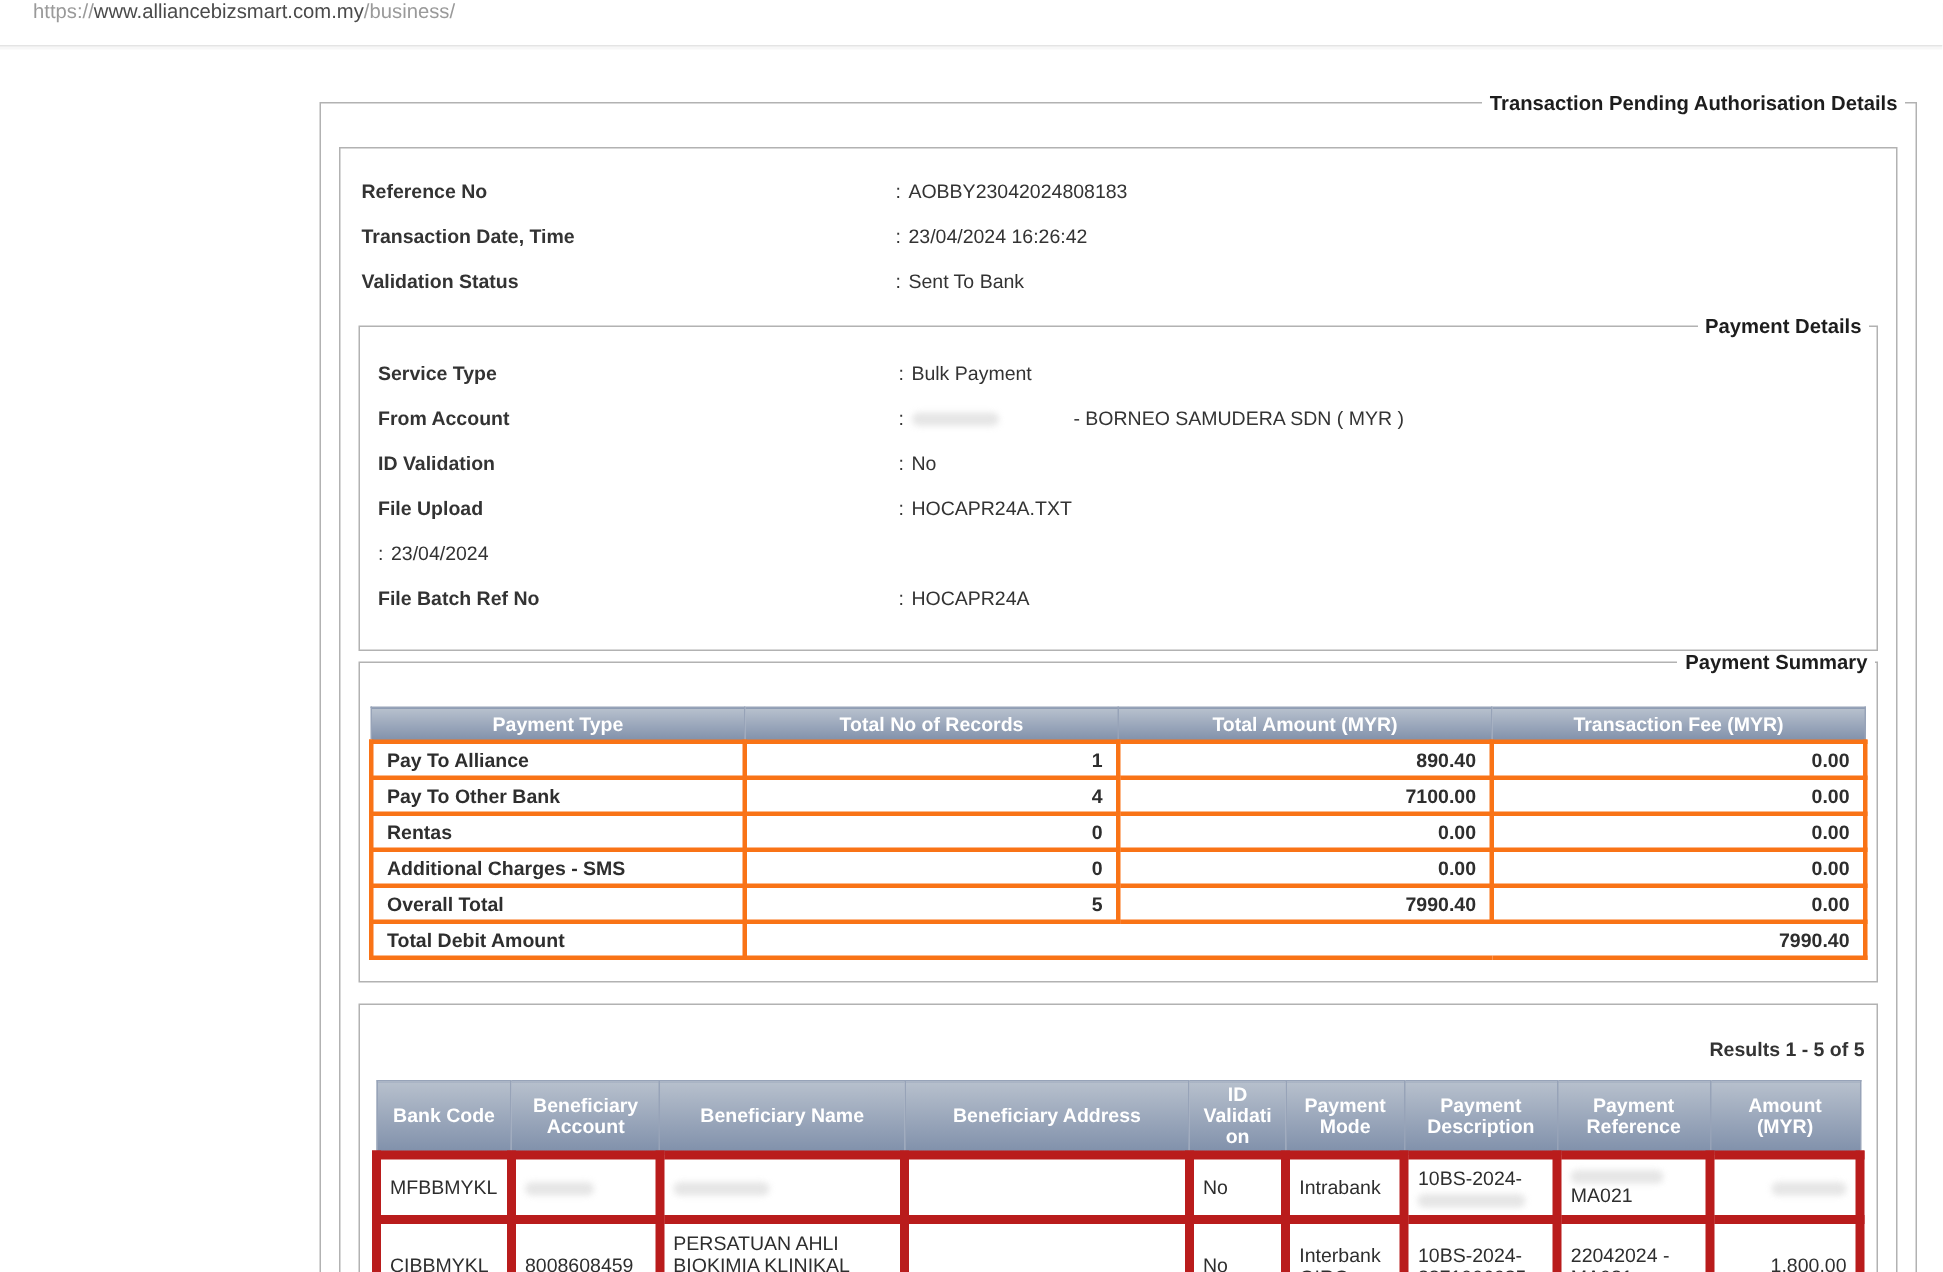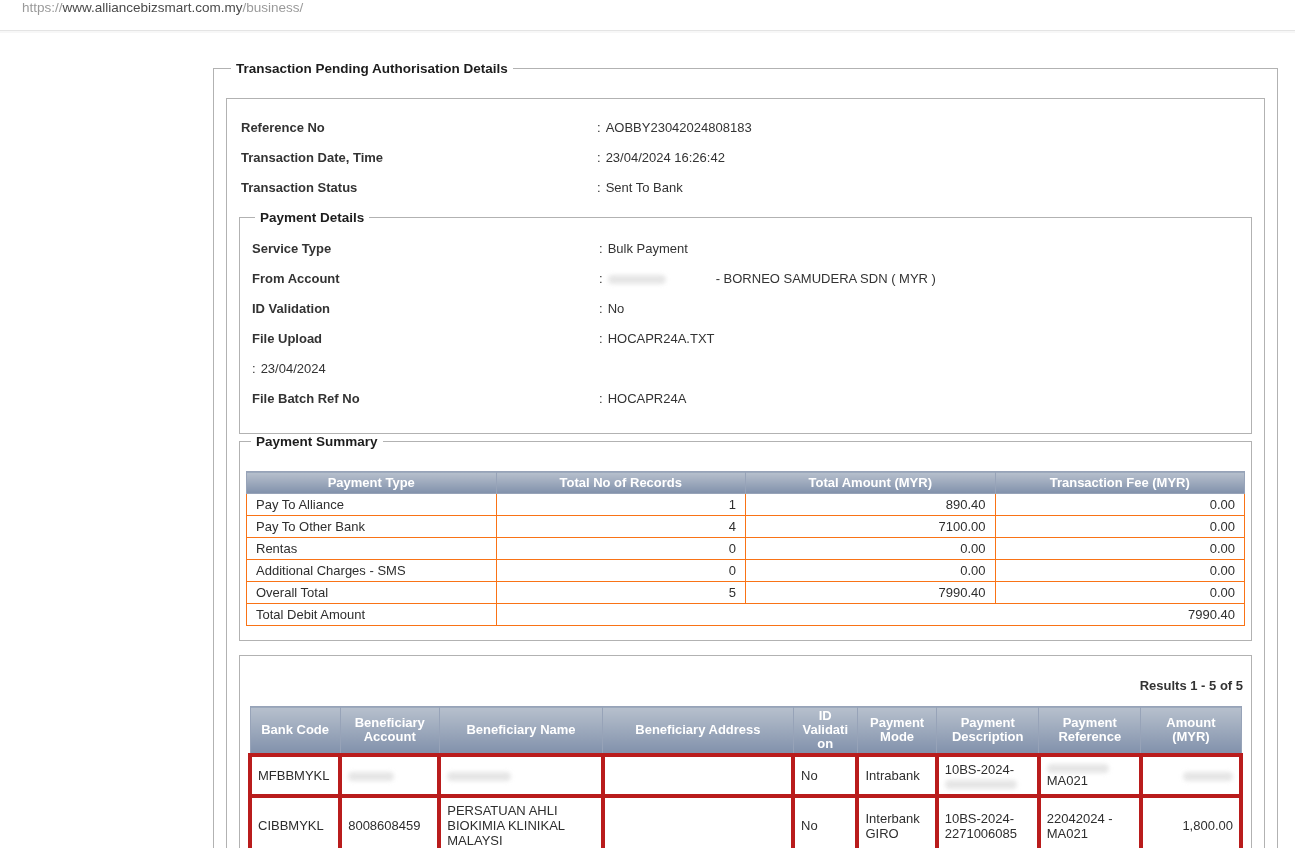--- a/index.html
+++ b/index.html
@@ -9,50 +9,50 @@
   
   .urlbar{height:30px;border-bottom:1px solid #e4e4e4;box-shadow:0 2px 0 #f7f7f7;
           display:flex;align-items:flex-start;padding-left:22px;font-size:13.5px;background:#fff;}
   .url-muted{color:#9a9a9a;}
   .url-domain{color:#4a4a4a;}
 
   
   .content{padding:30px 17px 0 213px;}
   fieldset{margin:0;}
   fieldset.outer{border:1px solid #b2b2b2;padding:0 12px 0 12px;min-height:820px;}
-  fieldset legend{font-weight:bold;font-size:13.5px;color:#1d1d1d;padding:0 5px;margin-left:5px;}
+  fieldset legend{font-weight:bold;font-size:13.5px;color:#1d1d1d;padding:0 5px;margin-left:5px;text-align:right;}
   .inner-box{border:1px solid #b2b2b2;margin-top:22px;padding:21px 12px 0 12px;min-height:780px;}
 
   
   .detail-row{display:flex;font-size:13px;color:#333;margin-bottom:14px;line-height:16px;}
   .detail-row .lbl{font-weight:bold;flex-shrink:0;}
   .txn-rows .lbl{width:356px;}
   .pd-rows  .lbl{width:347px;}
   .detail-row .sep{flex-shrink:0;margin-right:5px;}
   .pd-rows{padding:16px 0 12px 2px;}
   .txn-rows{padding-left:2px;}
 
   fieldset.sub{border:1px solid #b2b2b2;padding:0 10px;}
   fieldset.sub.summary-fs{padding:0 6px 14px 6px;}
 
   
   table{border-collapse:collapse;width:100%;font-size:13px;color:#2e2e2e;table-layout:fixed;}
   th{background:linear-gradient(#b7c0cd,#8191ab);color:#ffffff;font-weight:bold;
      text-align:center;border:1px solid #97a3b8;}
   .summary-table{margin-top:22px;border:1px solid #b8bfca;}
   .summary-table th{padding:3px 9px;height:15px;}
-  .summary-table td{border:1px solid #f97316;padding:3px 9px;height:15px;}
+  .summary-table td{border:3px solid #f97316;padding:3px 9px;height:15px;font-weight:bold;}
   td.num{text-align:right;}
 
   
   .results-box{border:1px solid #b2b2b2;margin-top:14px;padding:22px 8px 0 8px;min-height:200px;}
   .results-caption{text-align:right;font-weight:bold;font-size:13px;color:#333;margin-bottom:13px;}
   .results-table th{padding:2px 6px;height:40px;vertical-align:middle;line-height:14px;
                     overflow-wrap:break-word;word-wrap:break-word;}
-  .results-table td{border:4px solid #b91c1c;padding:5px 6px;vertical-align:middle;
+  .results-table td{border:6px solid #b91c1c;padding:5px 6px;vertical-align:middle;
                     line-height:15px;overflow-wrap:break-word;}
 
   
   .smudge{display:inline-block;height:9px;background:#dddddd;border-radius:5px;
           filter:blur(2px);opacity:.75;vertical-align:middle;}
   .smudge.block{display:block;margin-top:3px;}
 </style>
 </head>
 <body>
 
@@ -73,21 +73,21 @@
             <span class="lbl">Reference No</span>
             <span class="sep">:</span>
             <span class="val">AOBBY23042024808183</span>
           </div>
           <div class="detail-row">
             <span class="lbl">Transaction Date, Time</span>
             <span class="sep">:</span>
             <span class="val">23/04/2024 16:26:42</span>
           </div>
           <div class="detail-row">
-            <span class="lbl">Transaction Status</span>
+            <span class="lbl">Validation Status</span>
             <span class="sep">:</span>
             <span class="val">Sent To Bank</span>
           </div>
         </div>
 
       <fieldset class="sub">
         <legend>Payment Details</legend>
         <div class="pd-rows" id="pd-rows">
             <div class="detail-row">
               <span class="lbl">Service Type</span>

